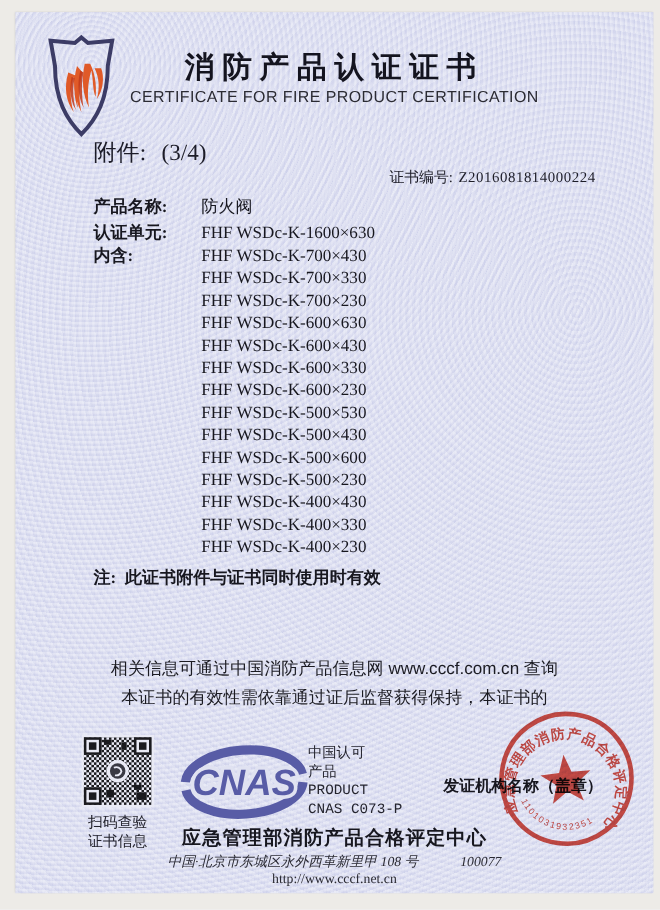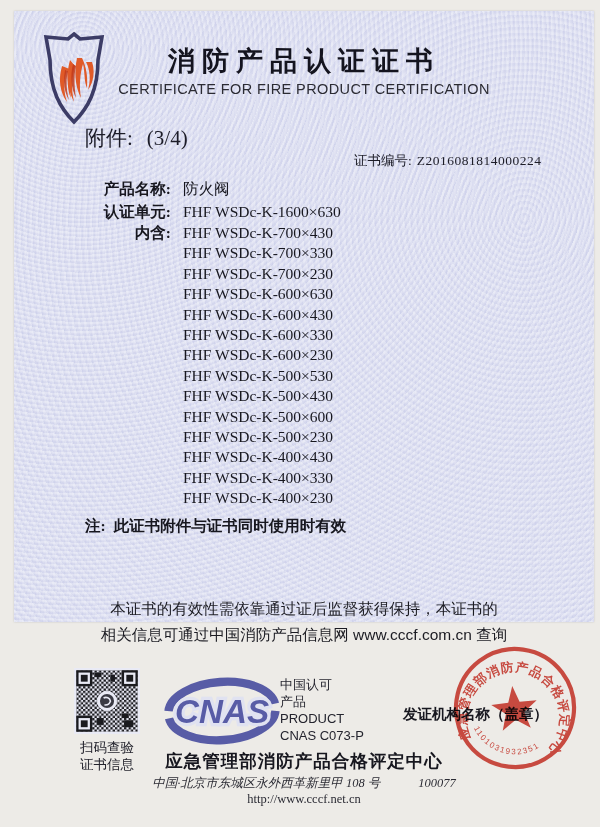--- a/index.html
+++ b/index.html
@@ -2,21 +2,21 @@
 <html><head>
 <meta charset="utf-8">
 <style>
   html,body{margin:0;padding:0;}
   body{
     width:600px;height:827px;position:relative;overflow:hidden;
     background:#edebe7;
     font-family:"Liberation Serif","DejaVu Serif",serif;
   }
   .paper{
-    position:absolute;left:14px;top:11px;width:580px;height:611px;
+    position:absolute;left:14px;top:11px;width:580px;height:801px;
     background-color:#dfe1f2;
     background-image:
       repeating-radial-gradient(circle at 12% 6%, rgba(255,255,255,.20) 0 1.5px, rgba(125,132,200,.06) 3px 4.5px),
       repeating-radial-gradient(circle at 88% 34%, rgba(255,255,255,.16) 0 2px, rgba(125,132,200,.05) 4px 6px),
       repeating-linear-gradient(95deg, rgba(150,155,215,.07) 0 1px, transparent 1px 3px);
     box-shadow:0 0 2px rgba(0,0,0,.15);
   }
   .abs{position:absolute;}
   
   .logo{left:26px;top:19px;width:68px;height:98px;}
@@ -29,41 +29,41 @@
     font-family:"Liberation Sans","DejaVu Sans",sans-serif;
     font-size:14.5px;letter-spacing:.4px;color:#2b2b33;
   }
   .attach{left:71px;top:113px;font-size:21px;color:#1c1c28;}
   .attach .v{margin-left:14px;}
   .certno{left:340px;top:141px;font-size:13.5px;color:#1d1d28;}
   .certno .v{margin-left:5px;letter-spacing:.5px;}
   
   .fields{left:71px;top:166px;width:470px;color:#17171f;}
   .frow{display:flex;line-height:23px;font-size:15.5px;}
-  .flabel{width:86px;text-align:right;font-weight:bold;white-space:nowrap;}
+  .flabel{width:86px;font-weight:bold;white-space:nowrap;}
   .fvalue{margin-left:12px;white-space:nowrap;}
   .contains-row{display:flex;font-size:15.5px;}
   .contains-row .flabel{line-height:20.4px;}
   .items{margin-left:12px;}
   .item{line-height:20.4px;white-space:nowrap;}
   .note{margin-top:6px;font-size:15.5px;font-weight:bold;line-height:21px;}
   .note .nlabel{margin-right:8px;}
   
   .notice{
     left:0;right:0;top:585px;text-align:center;
     font-family:"Liberation Sans","DejaVu Sans",sans-serif;
     font-size:15.5px;line-height:26px;color:#1b1b22;
   }
   
   .qrblock{left:58px;top:657px;width:70px;text-align:center;}
   .qrblock svg{width:66px;height:66px;display:block;margin:0 auto;}
   .qrcaption{margin-top:5px;font-size:13.5px;line-height:17px;color:#23232d;text-align:left;padding-left:8px;}
   .cnas{left:148px;top:663px;width:120px;height:74px;}
   .cnastext{
-    left:266px;top:665px;font-family:Liberation Sans, sans-serif;
+    left:266px;top:665px;font-family:Liberation Mono, monospace;
     font-size:13px;line-height:17px;color:#24242e;
   }
   .seal-label{left:389px;top:694px;font-size:14.5px;font-weight:bold;color:#17171f;z-index:1;}
   .stamp{left:435px;top:631px;width:132px;height:132px;z-index:2;opacity:.88;mix-blend-mode:multiply;}
   .issuer-name{
     left:0;right:0;top:738px;text-align:center;
     font-size:17.5px;font-weight:bold;letter-spacing:1px;color:#17171f;
   }
   .addr{
     left:0;right:0;top:764px;text-align:center;font-size:12.5px;color:#2a2a33;font-style:italic;
@@ -128,22 +128,22 @@
         <div class="item">FHF WSDc-K-400×330</div>
         <div class="item">FHF WSDc-K-400×230</div>
       </div>
     </div>
     <div class="note">
       <span class="nlabel">注:</span><span>此证书附件与证书同时使用时有效</span>
     </div>
   </div>
 
   <div class="abs notice">
+    <div>相关信息可通过中国消防产品信息网 www.cccf.com.cn 查询</div>
     <div>本证书的有效性需依靠通过证后监督获得保持，本证书的</div>
-    <div>相关信息可通过中国消防产品信息网 www.cccf.com.cn 查询</div>
   </div>
 
   <div class="abs qrblock">
     <svg viewBox="0 0 29 29">
       <defs>
         <pattern id="qrpat" width="2" height="2" patternUnits="userSpaceOnUse">
           <rect width="2" height="2" fill="#e9eaf5"></rect>
           <rect width="1" height="1" fill="#1b1b1f"></rect>
           <rect x="1" y="1" width="1" height="1" fill="#1b1b1f"></rect>
         </pattern>

